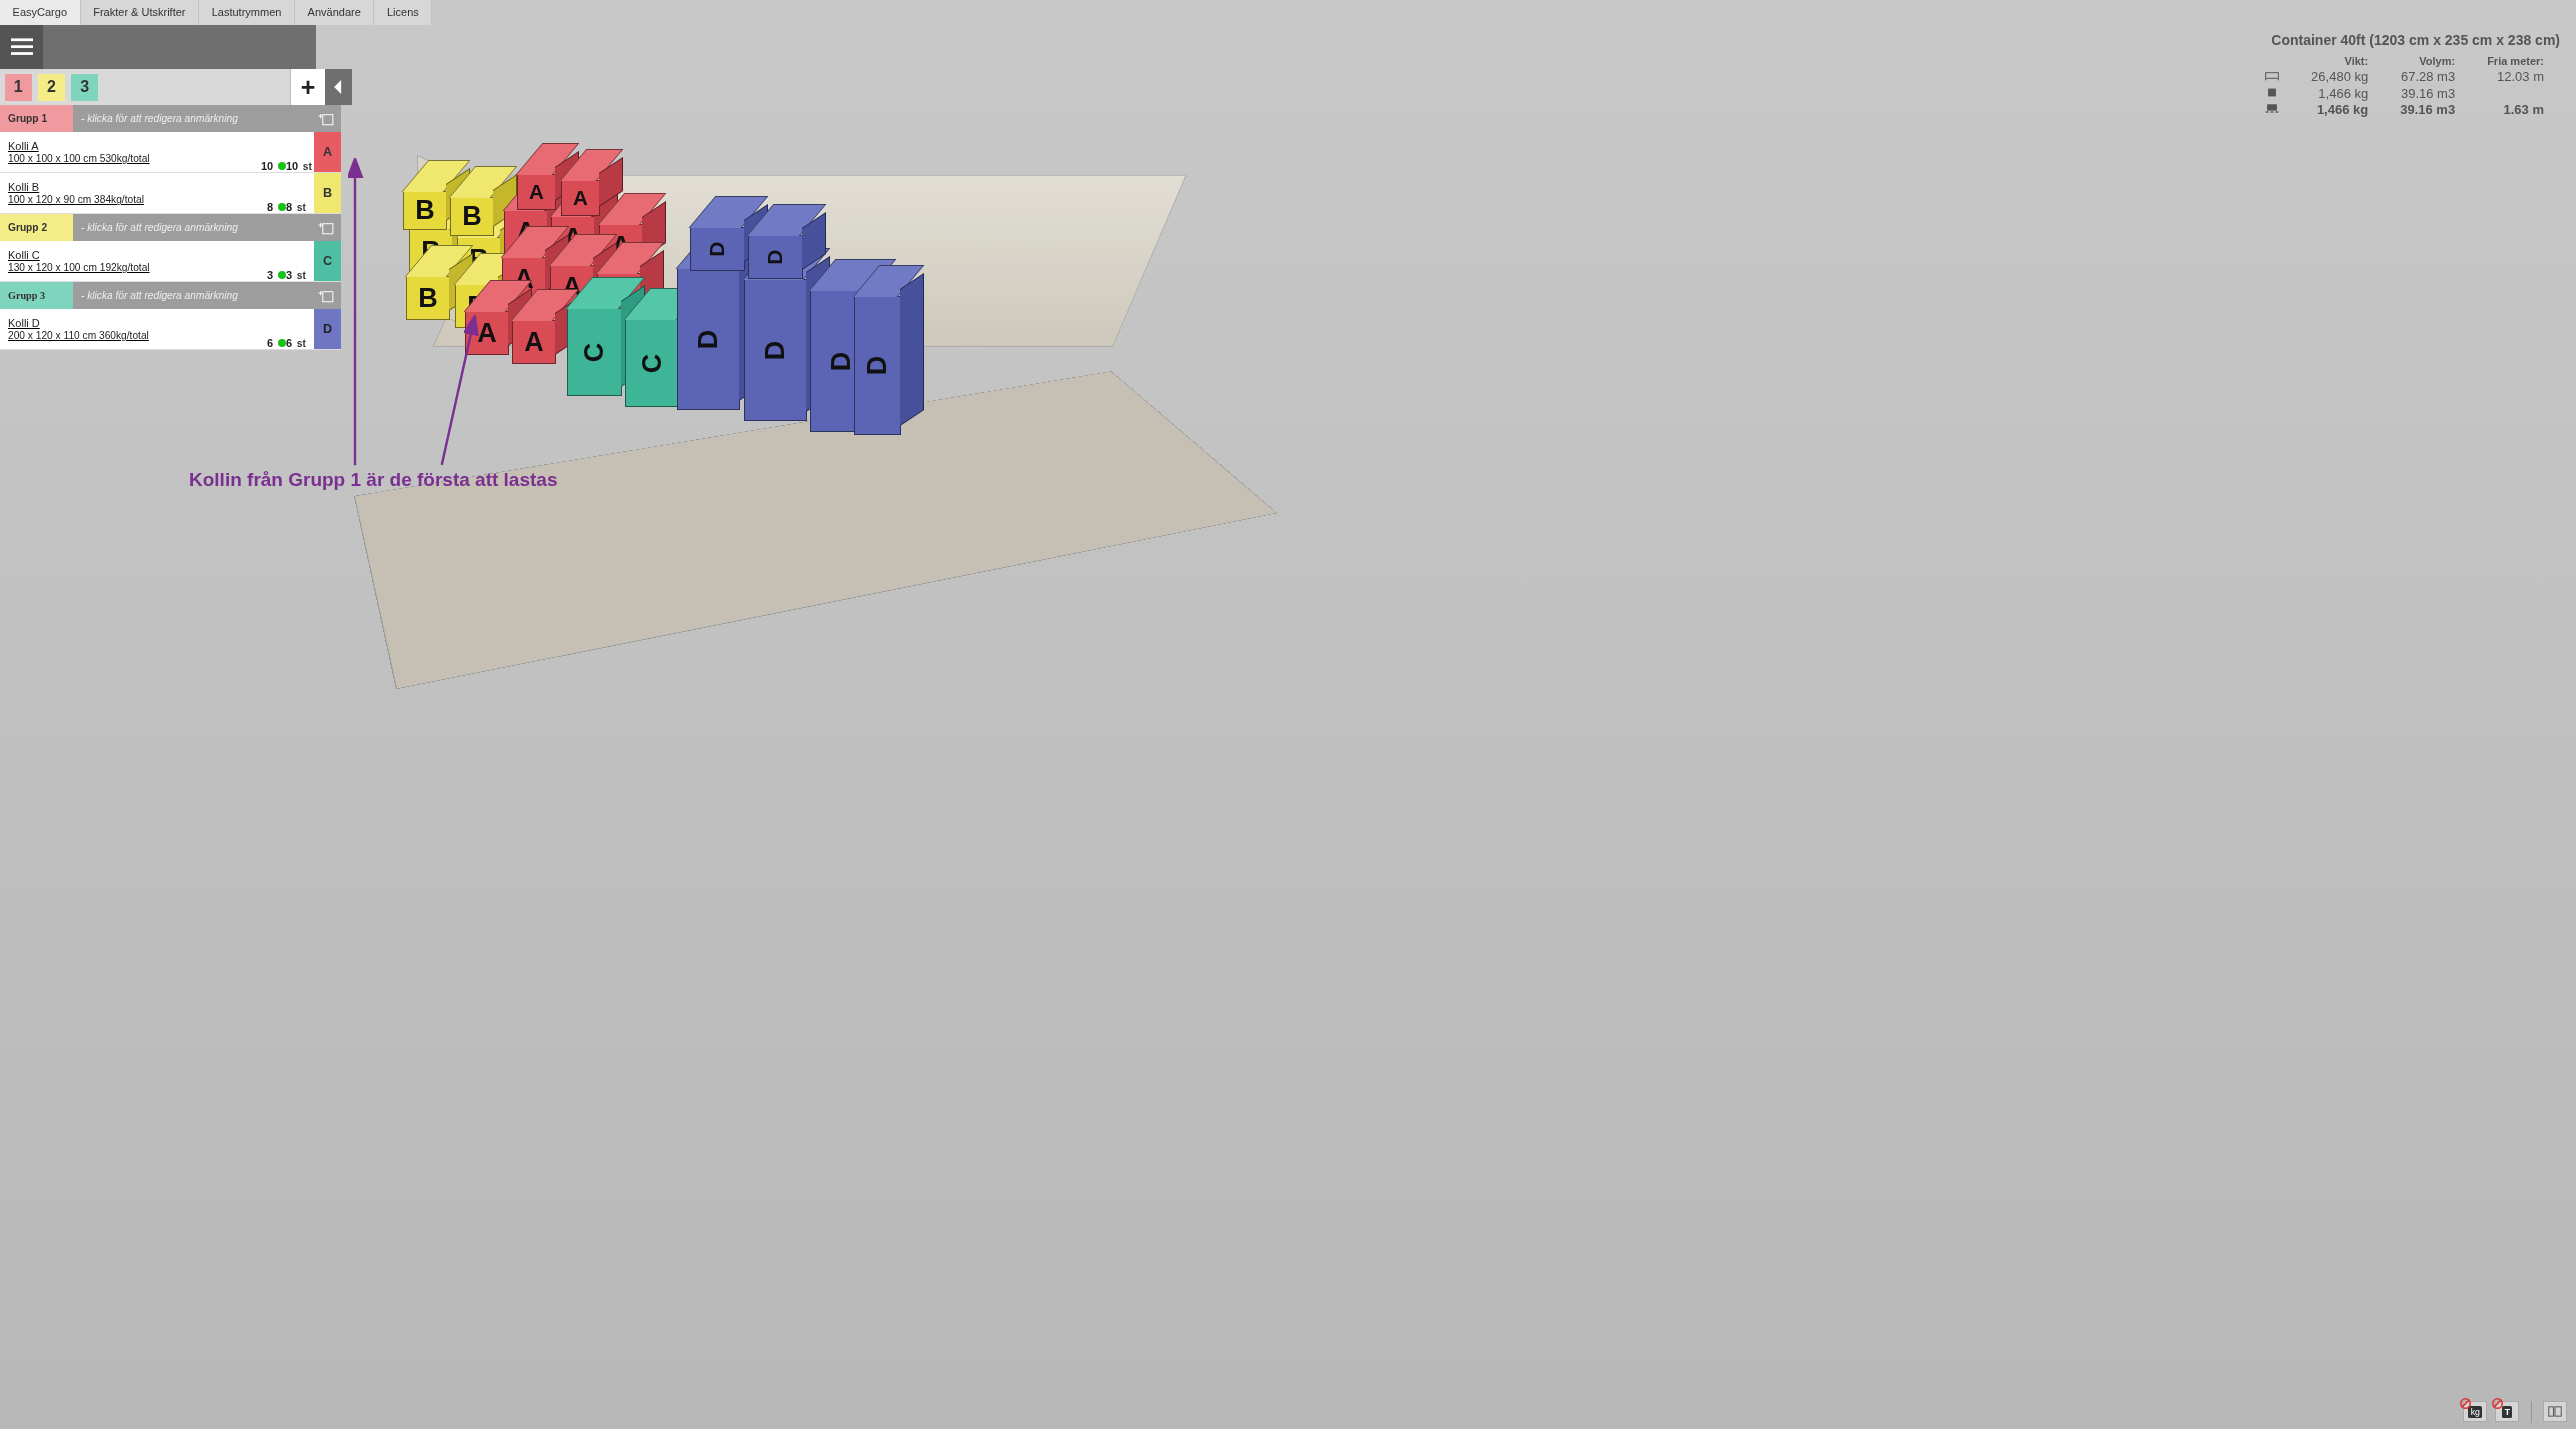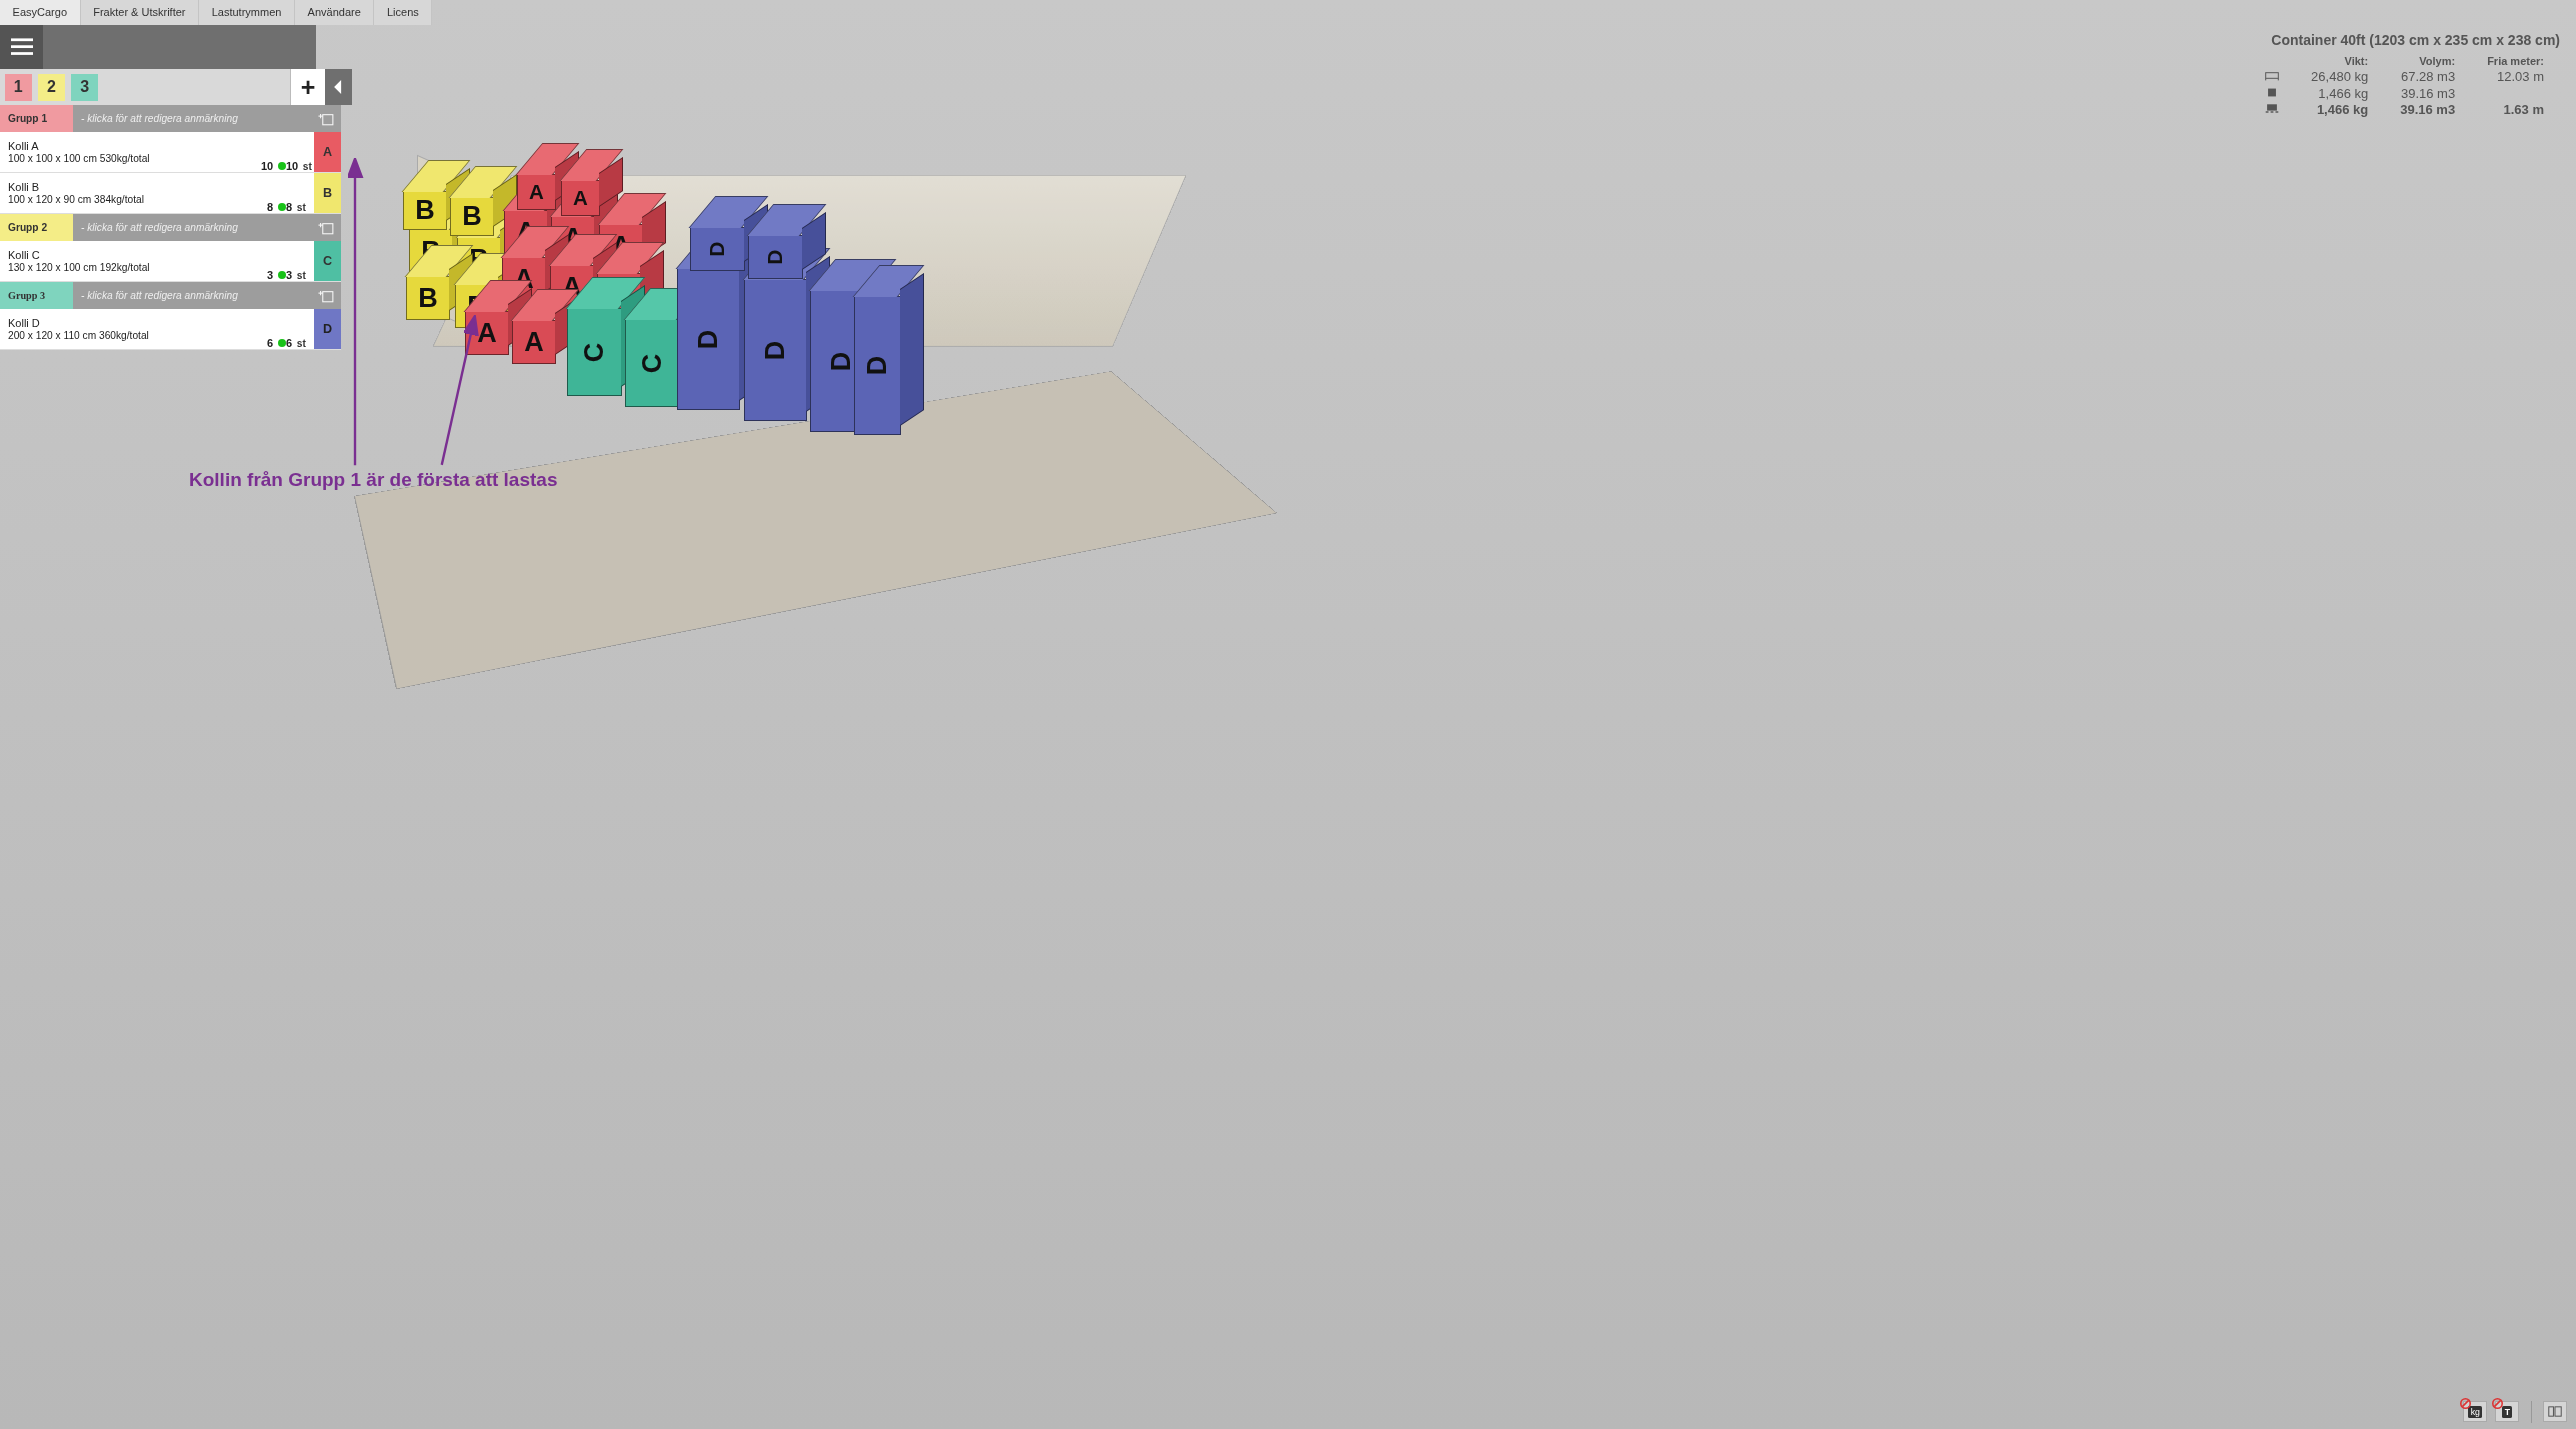--- a/index.html
+++ b/index.html
@@ -123,21 +123,21 @@
 
   .item-row {
     display: flex;
     background: #fff;
     height: 41px;
     border-bottom: 0.8px solid #ddd;
   }
   .item-main {
     flex: 1;
     padding: 6.3px 8px;
-    display: flex; flex-direction: column; justify-content: center;
+    display: flex; flex-direction: column; justify-content: center; text-decoration: underline;
   }
   .item-name { font-size: 11px; color: #222; }
   .item-dims { font-size: 10.2px; color: #222; margin-top: 1.6px; }
   .item-qty {
     width: 47px;
     display: flex; flex-direction: row;
     align-items: flex-end; justify-content: center;
     padding-right: 3.2px;
     font-size: 11px; color: #222; font-weight: 600;
   }

